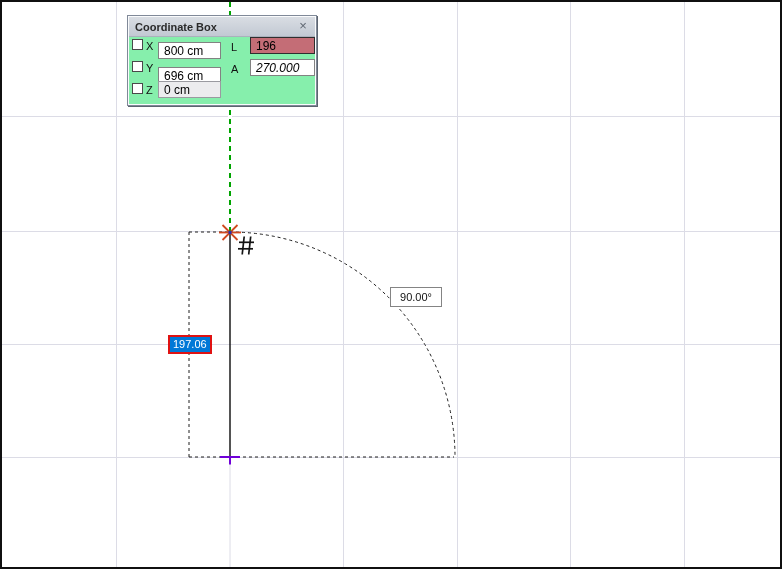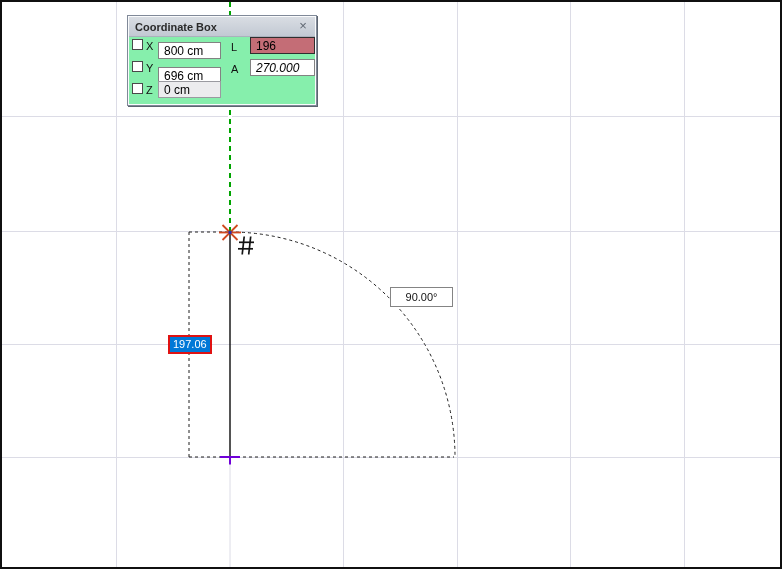--- a/index.html
+++ b/index.html
@@ -6,21 +6,21 @@
   *{box-sizing:border-box;}
   #stage{
     position:relative;width:782px;height:569px;background:#ffffff;
     border:2px solid #101010;overflow:hidden;
     font-family:"Liberation Sans",sans-serif;
   }
   #drawing{position:absolute;left:0;top:0;}
 
   
   .angle-badge{
-    position:absolute;left:388px;top:285px;width:63px;height:20px;
+    position:absolute;left:388px;top:285px;width:52px;height:20px;
     background:#ffffff;border:1px solid #848484;
     font-size:11px;line-height:18px;text-align:center;color:#111;
   }
   .length-badge{
     position:absolute;left:166px;top:333px;
     border:2px solid #e01212;background:#0078d7;color:#ffffff;
     font-size:11px;line-height:13px;padding:1px 3px;
   }
 
   

